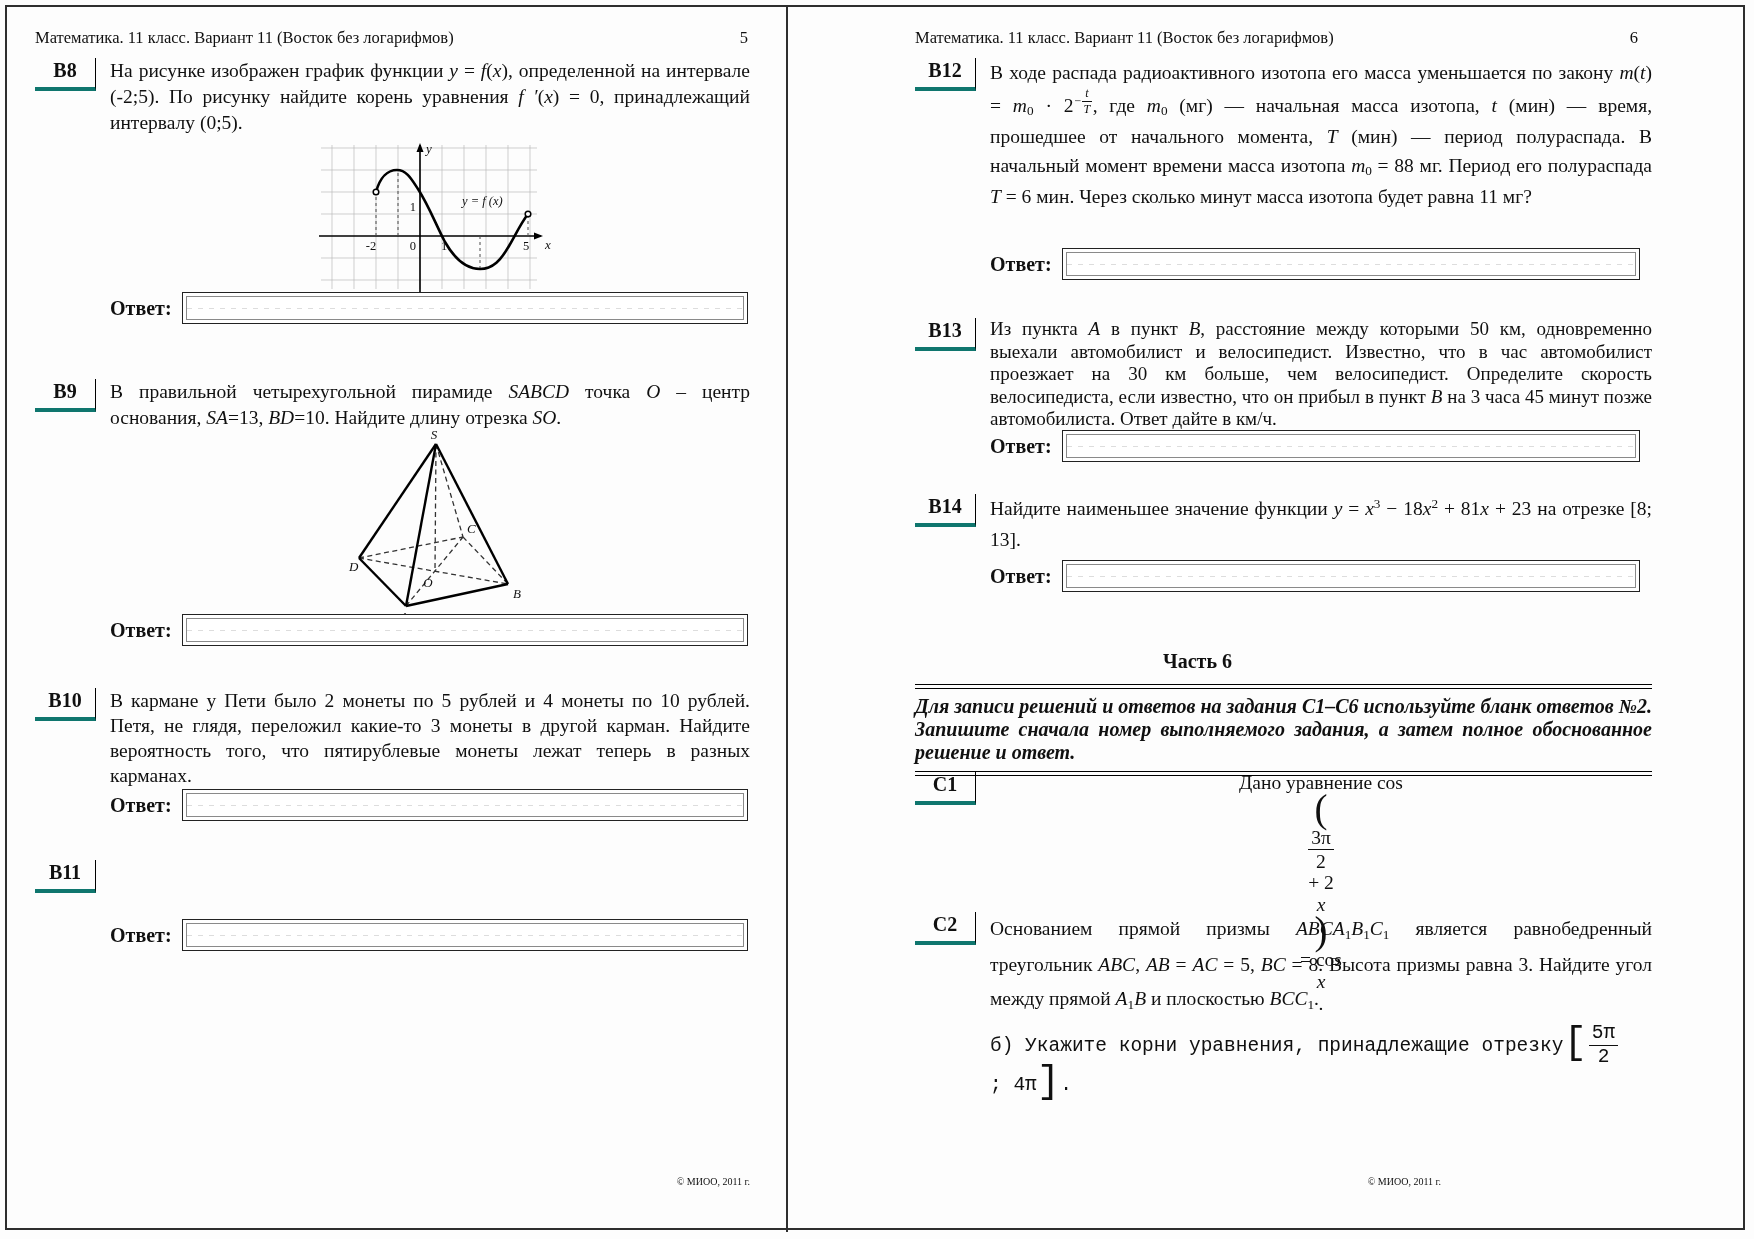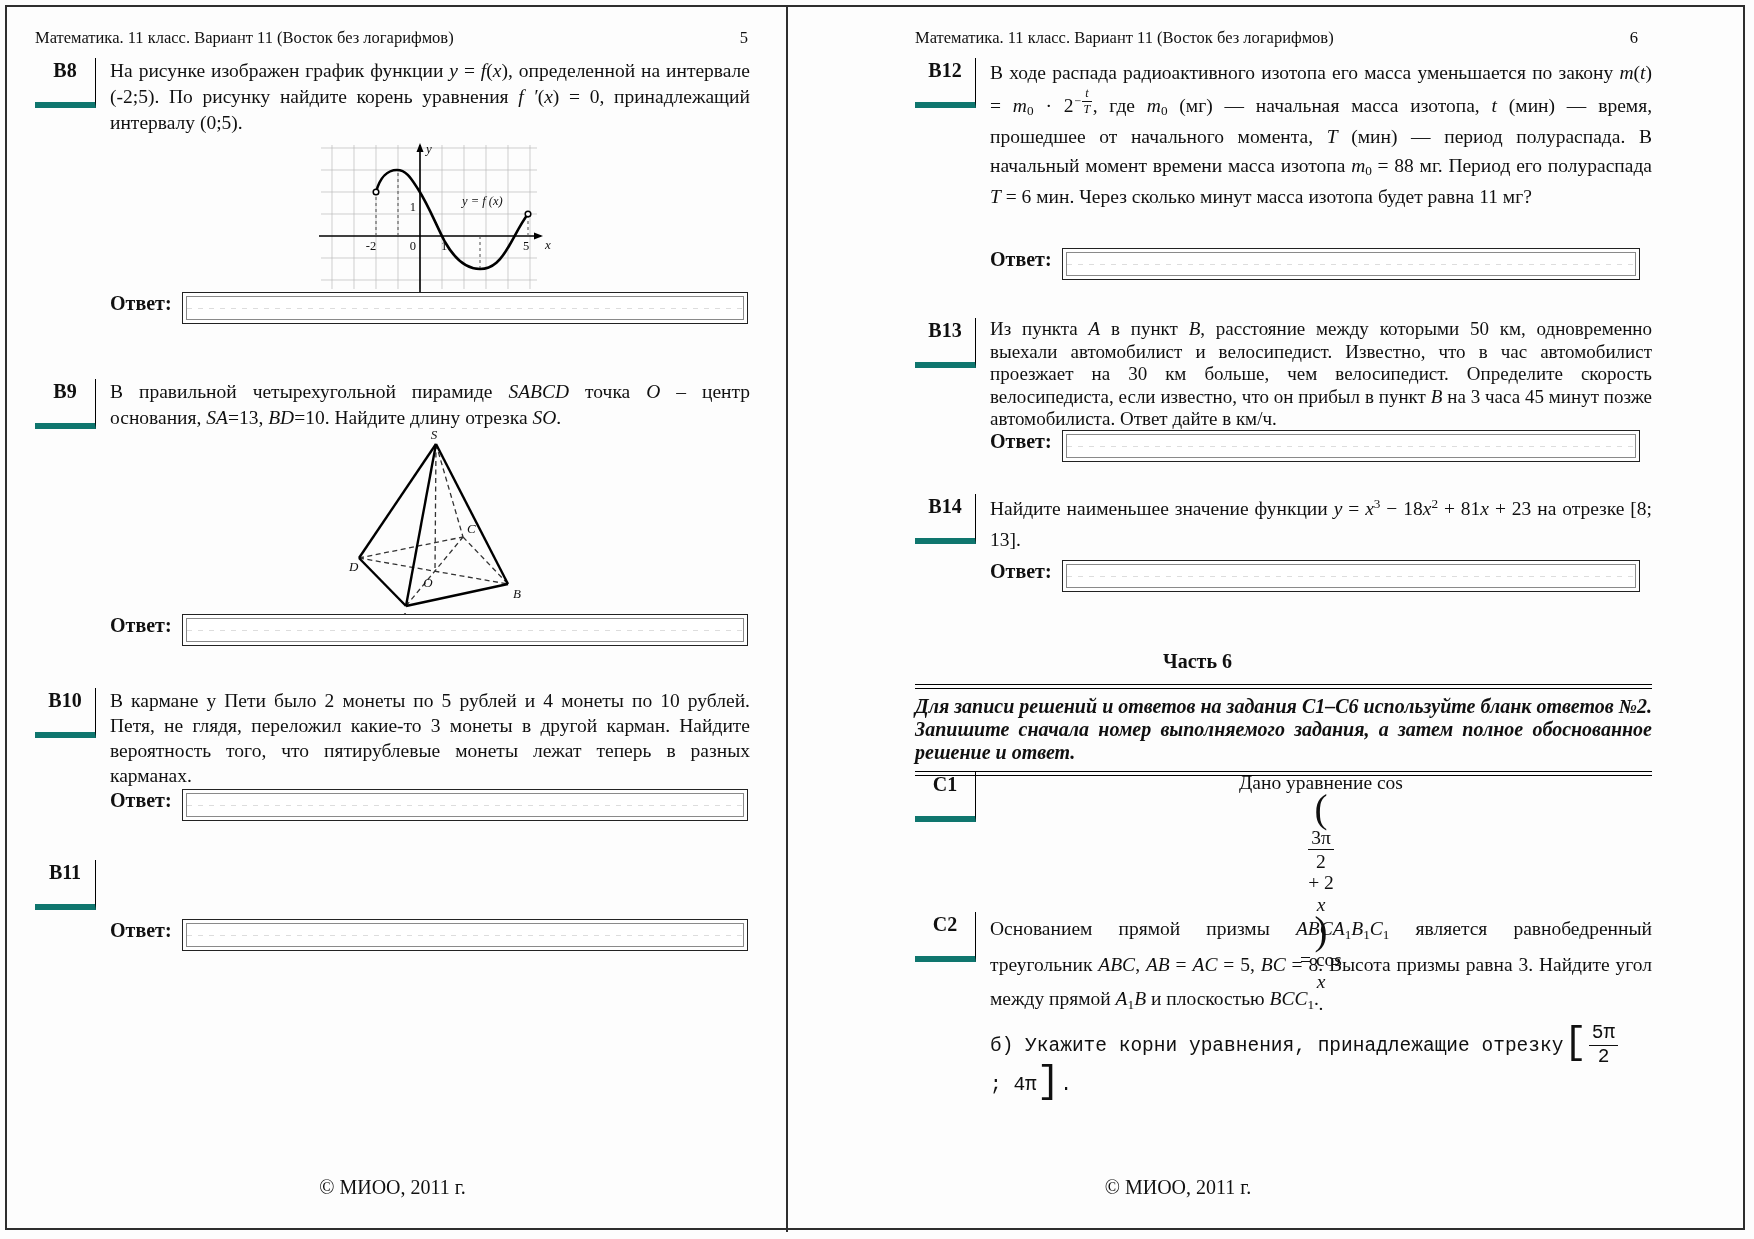--- a/index.html
+++ b/index.html
@@ -10,24 +10,24 @@
     overflow:hidden;
   }
   .frame { position:absolute; left:5px; top:5px; width:1740px; height:1225px; border:2px solid #2e2e2e; box-sizing:border-box; }
   .divider { position:absolute; left:786px; top:5px; height:1227px; width:0; border-left:2px solid #2e2e2e; }
   .abs { position:absolute;gap:16px; }
   .hdr { display:flex; justify-content:space-between; font-size:16.5px; }
   .problem { }
   .plabel {
     position:absolute; left:0; top:0; width:60px; text-align:center;
     font-weight:bold; font-size:20px; line-height:25px;
-    border-bottom:6px solid #0f766e; border-right:1.6px solid #000; padding-bottom:19px;
+    border-bottom:4px solid #0f766e; border-right:1.6px solid #000; padding-bottom:4px;
   }
   .ptext { margin-left:75px; font-size:19.5px; line-height:26px; text-align:justify; }
-  .answer { display:flex; gap:10px; }
+  .answer { display:flex; align-items:center; gap:10px; }
   .alabel { font-weight:bold; font-size:20px; white-space:nowrap; }
   .abox { flex:1; border:1.6px solid #222; padding:3px; height:32px; box-sizing:border-box; background:#fff; }
   .abox-inner {
     border:1px solid #8a8a8a; height:100%; box-sizing:border-box;
     background-image:repeating-linear-gradient(to right,#ddd 0 5px,transparent 5px 11px);
     background-size:100% 1px; background-position:center; background-repeat:no-repeat;
   }
   .run-n { }
   .run-i { font-style:italic; }
   .run-bi { font-weight:bold; font-style:italic; }
@@ -37,21 +37,21 @@
   .frac { display:inline-flex; align-items:center; vertical-align:middle; margin:0 2px; }
   .frac-stack { display:inline-block; text-align:center; line-height:1.08; }
   .frac-stack .num { display:block; border-bottom:1.3px solid currentColor; padding:0 3px 1px; }
   .frac-stack .den { display:block; padding-top:1px; }
   .supfrac { font-size:62%; vertical-align:0.55em; margin:0 1px; }
   .supfrac .num, .supfrac .den { font-style:italic; }
   .frac-pre { margin-right:1px; }
   .part2 { font-weight:bold; font-size:20px; text-align:center; }
   .double-rule { border-top:1.5px solid #000; border-bottom:1.5px solid #000; height:3px; }
   .instr { font-size:20px; line-height:23px; text-align:justify; padding:6px 0 7px; font-weight:bold; font-style:italic; }
-  .footer { font-size:20px; text-align:center; }
+  .footer { font-size:10px; text-align:right; }
   .c1-line { margin:0 0 0 75px; font-size:19.5px; }
   .c1-main { min-height:52px; display:flex; align-items:center; flex-wrap:wrap;flex-direction:column; }
   .c1-a { margin-top:12px; }
   .c1-b { margin-top:8px; min-height:46px; display:flex; align-items:center; flex-wrap:wrap;font-family:Liberation Mono, monospace; }
   svg text { font-family:"Liberation Serif","DejaVu Serif",serif; fill:#101010; }
 </style>
 </head>
 <body>
 
 <div class="frame"></div>

